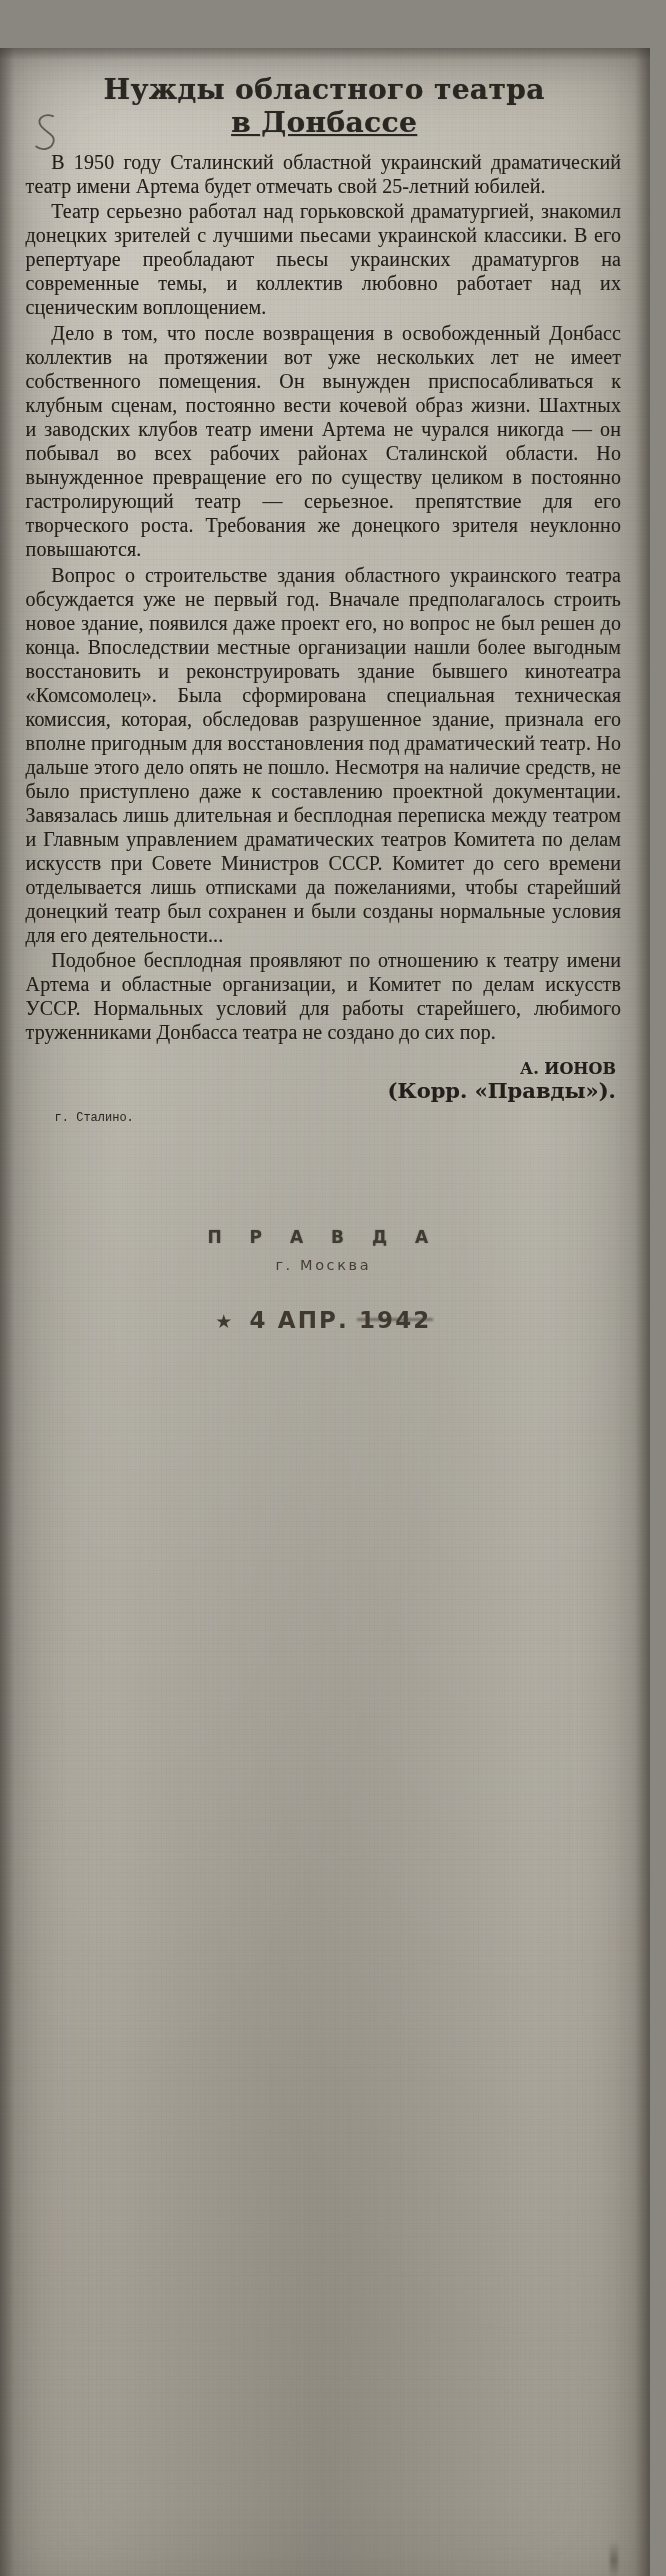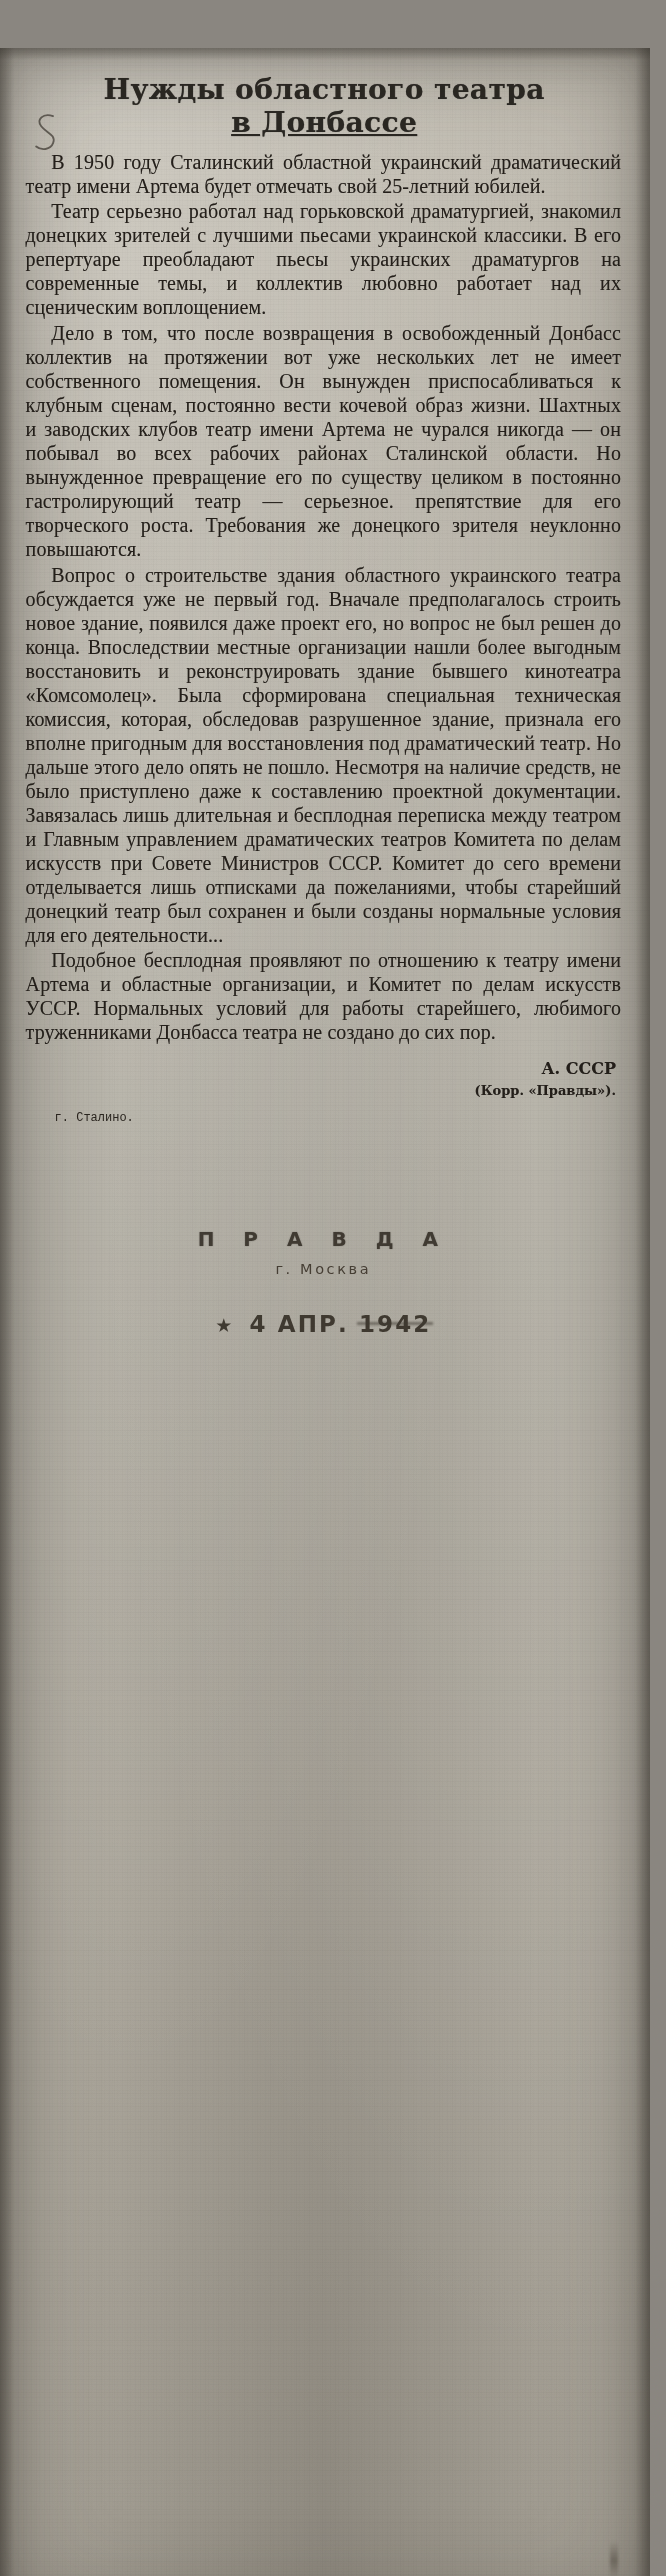--- a/index.html
+++ b/index.html
@@ -110,21 +110,21 @@
     font-family: "DejaVu Serif", serif;
     font-weight: bold;
     font-size: 16px;
     color: #241f1a;
     line-height: 22px;
     padding-right: 5.1px;
     text-shadow: 0 0 0.5px rgba(0,0,0,0.3);
   }
   .signature .role {
     display: block;
-    font-size: 13px;
+    font-size: 21px;
   }
   .city {
     margin-top: 8.5px;
     font-family: Liberation Mono, monospace;
     font-size: 12px;
     color: #2a251f;
     text-indent: 29px;
   }
 
   
@@ -132,21 +132,21 @@
     position: relative;
     margin: 102px auto 0 auto;
     width: 282px;
     text-align: center;
     color: #3a342c;
     opacity: .95;
   }
   .stamp .pravda {
     font-family: "DejaVu Sans", sans-serif;
     font-weight: bold;
-    font-size: 20px;
+    font-size: 17px;
     letter-spacing: 11px;
     color: #3b352d;
     text-shadow: 0 0 1.7px rgba(0,0,0,0.30);
     filter: blur(0.4px);
   }
   .stamp .moscow {
     margin-top: 10.2px;
     font-family: "DejaVu Sans", sans-serif;
     font-weight: normal;
     font-size: 14.5px;
@@ -205,21 +205,21 @@
 
     <div class="body">
       <p>В 1950 году Сталинский областной украинский драматический театр имени Артема будет отмечать свой 25-летний юбилей.</p>
       <p>Театр серьезно работал над горьковской драматургией, знакомил донецких зрителей с лучшими пьесами украинской классики. В его репертуаре преобладают пьесы украинских драматургов на современные темы, и коллектив любовно работает над их сценическим воплощением.</p>
       <p class="wide">Дело в том, что после возвращения в освобожденный Донбасс коллектив на протяжении вот уже нескольких лет не имеет собственного помещения. Он вынужден приспосабливаться к клубным сценам, постоянно вести кочевой образ жизни. Шахтных и заводских клубов театр имени Артема не чурался никогда — он побывал во всех рабочих районах Сталинской области. Но вынужденное превращение его по существу целиком в постоянно гастролирующий театр — серьезное. препятствие для его творческого роста. Требования же донецкого зрителя неуклонно повышаются.</p>
       <p>Вопрос о строительстве здания областного украинского театра обсуждается уже не первый год. Вначале предполагалось строить новое здание, появился даже проект его, но вопрос не был решен до конца. Впоследствии местные организации нашли более выгодным восстановить и реконструировать здание бывшего кинотеатра «Комсомолец». Была сформирована специальная техническая комиссия, которая, обследовав разрушенное здание, признала его вполне пригодным для восстановления под драматический театр. Но дальше этого дело опять не пошло. Несмотря на наличие средств, не было приступлено даже к составлению проектной документации. Завязалась лишь длительная и бесплодная переписка между театром и Главным управлением драматических театров Комитета по делам искусств при Совете Министров СССР. Комитет до сего времени отделывается лишь отписками да пожеланиями, чтобы старейший донецкий театр был сохранен и были созданы нормальные условия для его деятельности...</p>
       <p>Подобное бесплодная проявляют по отношению к театру имени Артема и областные организации, и Комитет по делам искусств УССР. Нормальных условий для работы старейшего, любимого труженниками Донбасса театра не создано до сих пор.</p>
     </div>
 
     <div class="signature">
-      <span>А. СССР</span>
+      <span>А. ИОНОВ</span>
       <span class="role">(Корр. «Правды»).</span>
     </div>
 
     <div class="city">г. Сталино.</div>
 
     <div class="stamp">
       <div class="pravda">П Р А В Д А</div>
       <div class="moscow">г.  Москва</div>
       <div class="date">
         <span class="star">★</span>

